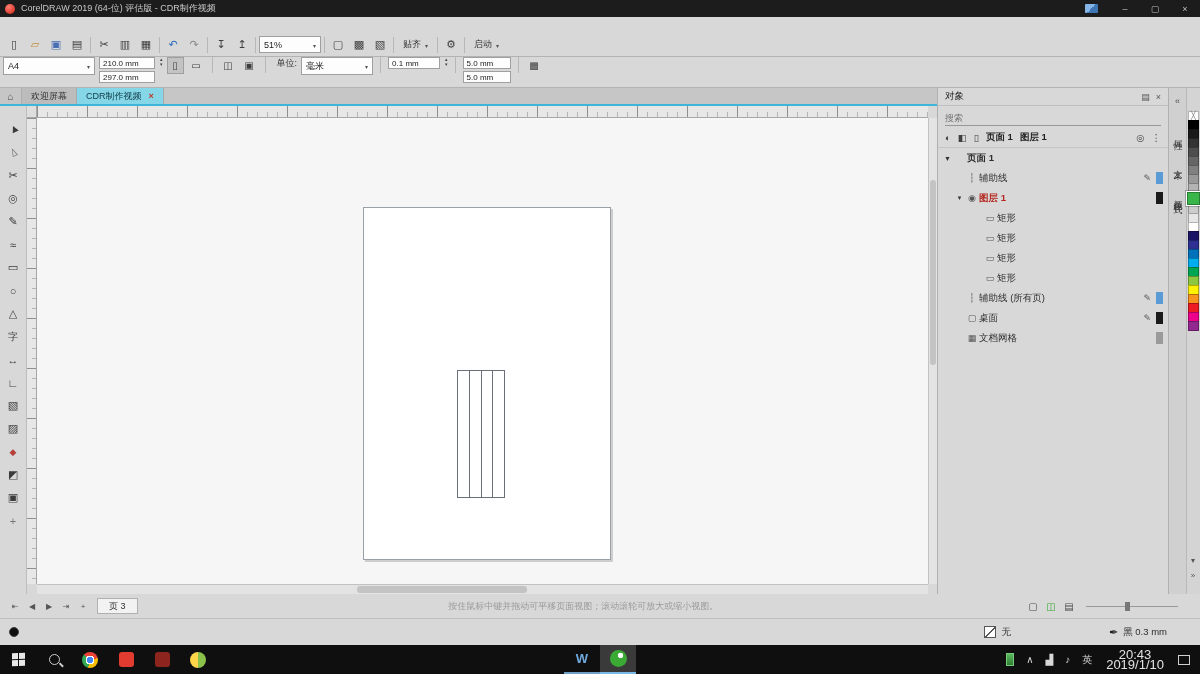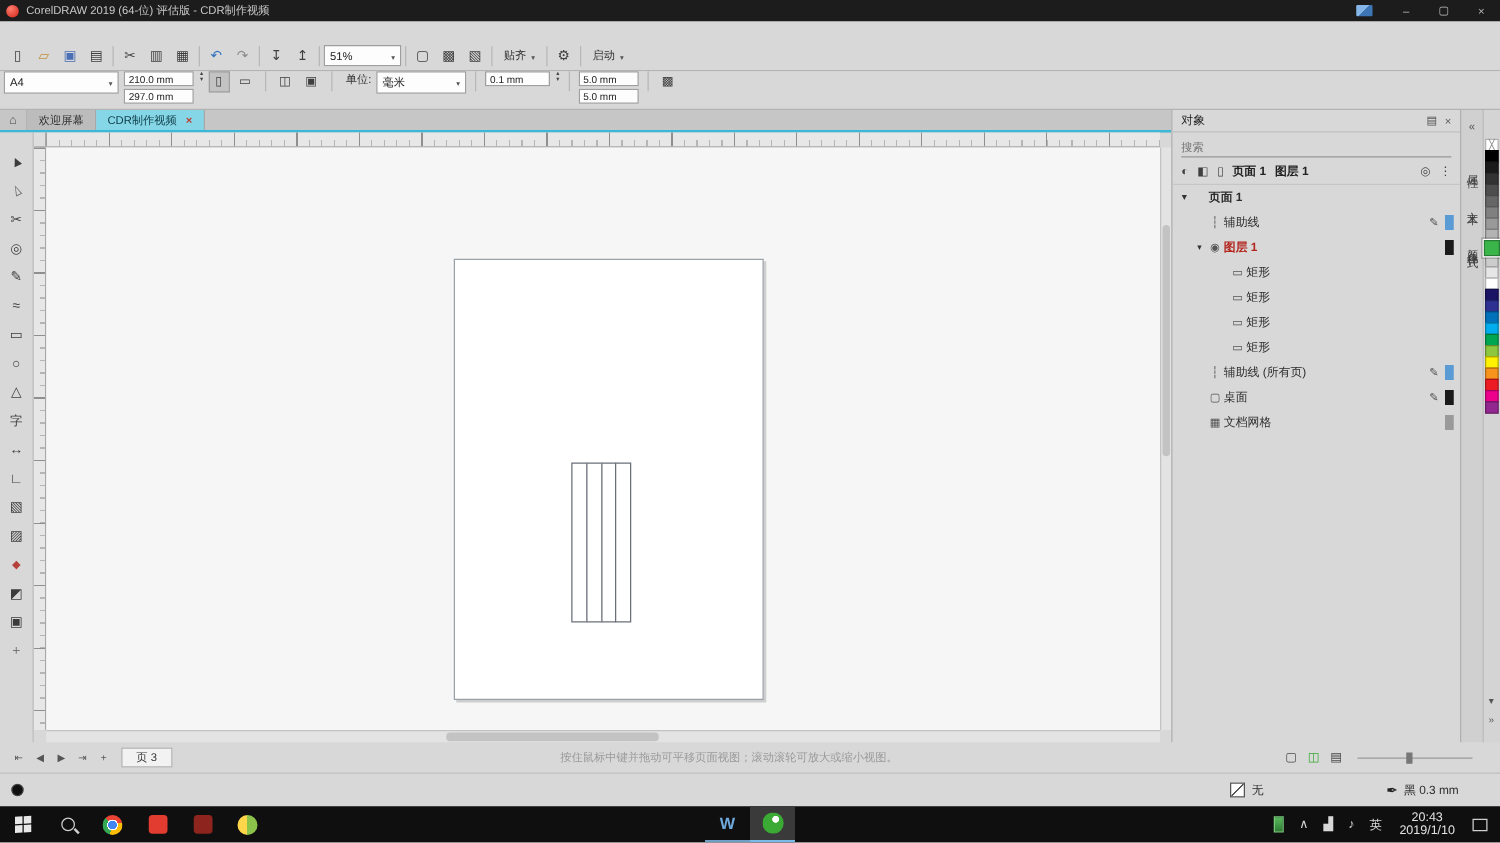--- a/index.html
+++ b/index.html
@@ -125,21 +125,21 @@
 .darkred-ico{width:15px;height:15px;border-radius:3px;background:#8e241e}
 .greenyellow-ico{width:16px;height:16px;border-radius:50%;background:conic-gradient(#8bc34a 0 50%,#ffd54a 50% 100%)}
 .w-ico{color:#6fa8dc;font-weight:bold;font-size:13px}
 .corel-ico{width:17px;height:17px;border-radius:50%;background:radial-gradient(circle at 62% 32%,#fff 0 2.5px,transparent 3px),#3baa35}
 .task-center{position:absolute;left:50%;transform:translateX(-50%);display:flex;height:29px}
 .tk.open{border-bottom:2px solid #6f9fc4}
 .tk.focused{background:#3a3a3a;border-bottom:2px solid #7ab8e8}
 .task-right{margin-left:auto;display:flex;align-items:center;height:29px}
 .tray-ico{padding:0 6px;color:#d8d8d8;font-size:10px}
 .bat-ico{width:8px;height:13px;border:1px solid #77c97a;background:linear-gradient(#59b95e,#2e7d32);margin:0 6px}
-.clock{text-align:center;font-size:10px;line-height:10px;color:#e2e2e2;padding:0 8px}
+.clock{text-align:center;font-size:13px;line-height:10px;color:#e2e2e2;padding:0 8px}
 .notify{width:12px;height:10px;border:1px solid #cfcfcf;margin:0 10px 0 6px}
 </style>
 </head>
 <body>
 
 <div class="window">
 
   <div class="titlebar">
     <span class="app-logo"></span>
     <span class="title-text">CorelDRAW 2019 (64-位) 评估版 - CDR制作视频</span>

